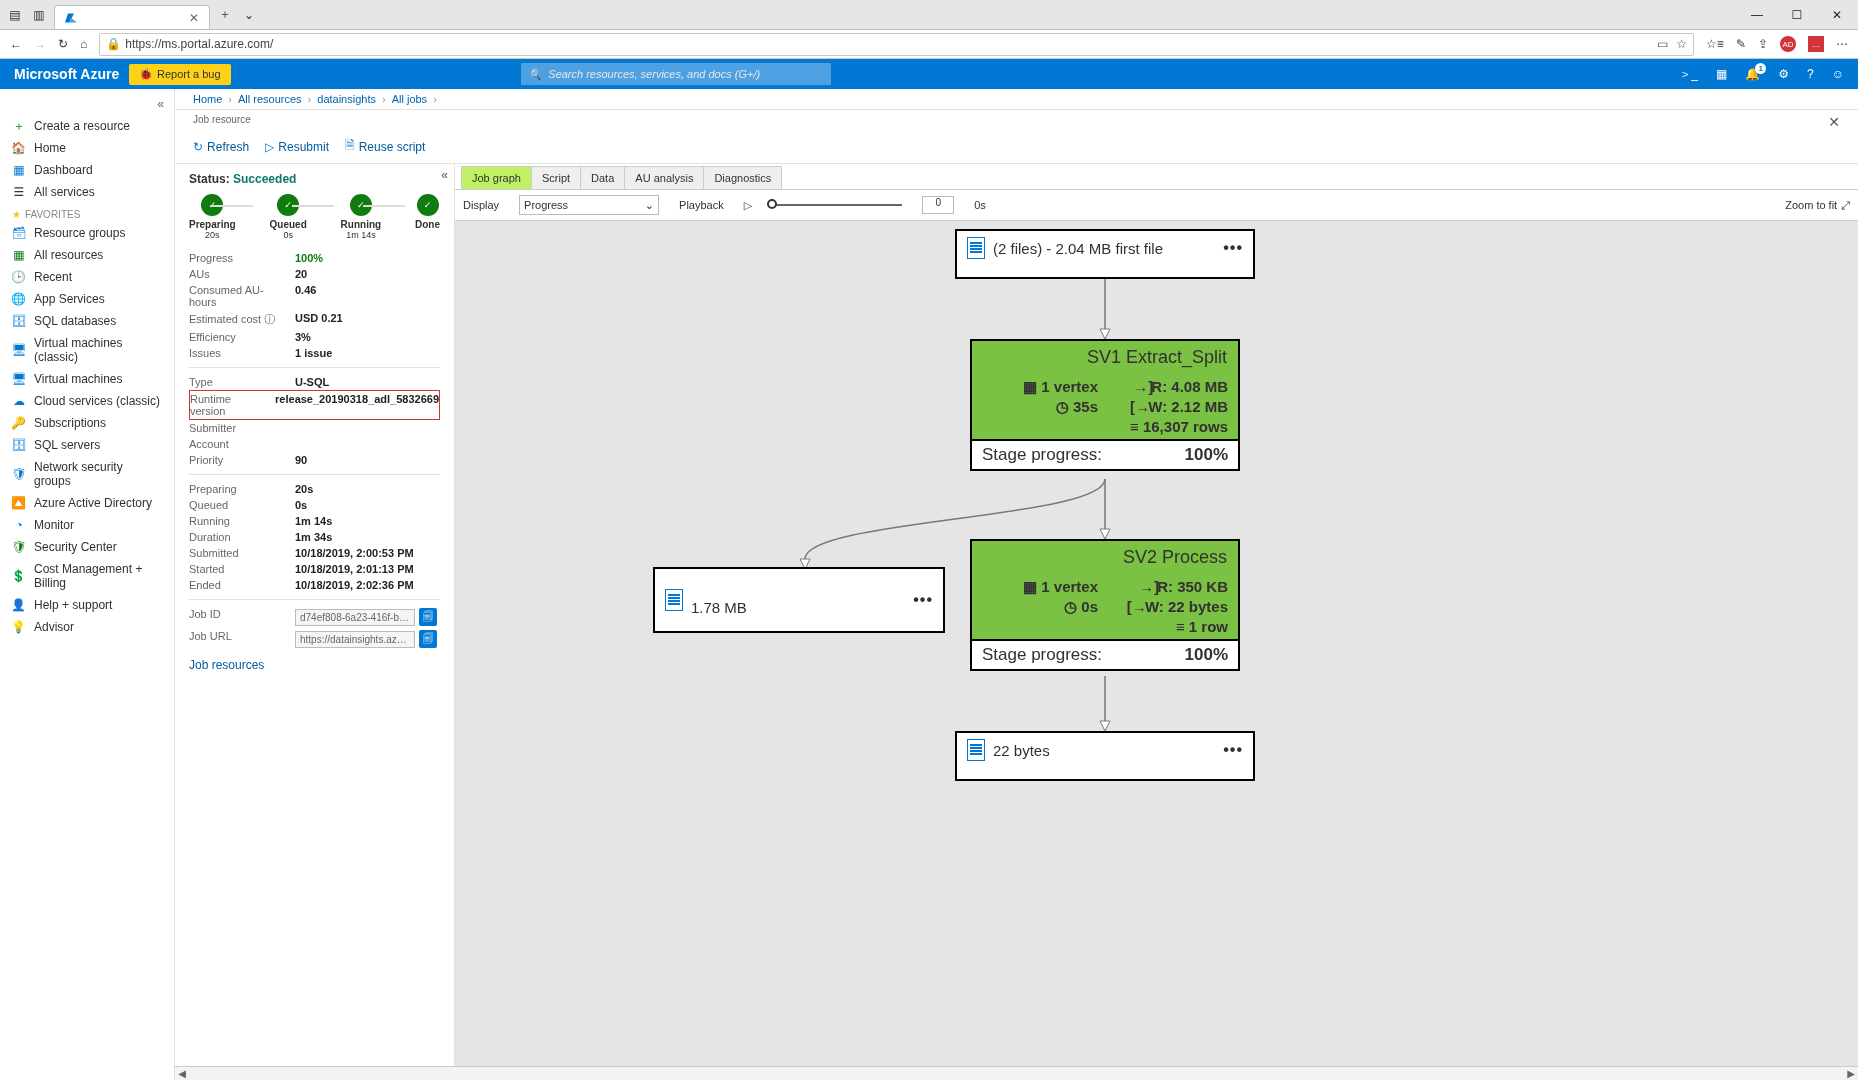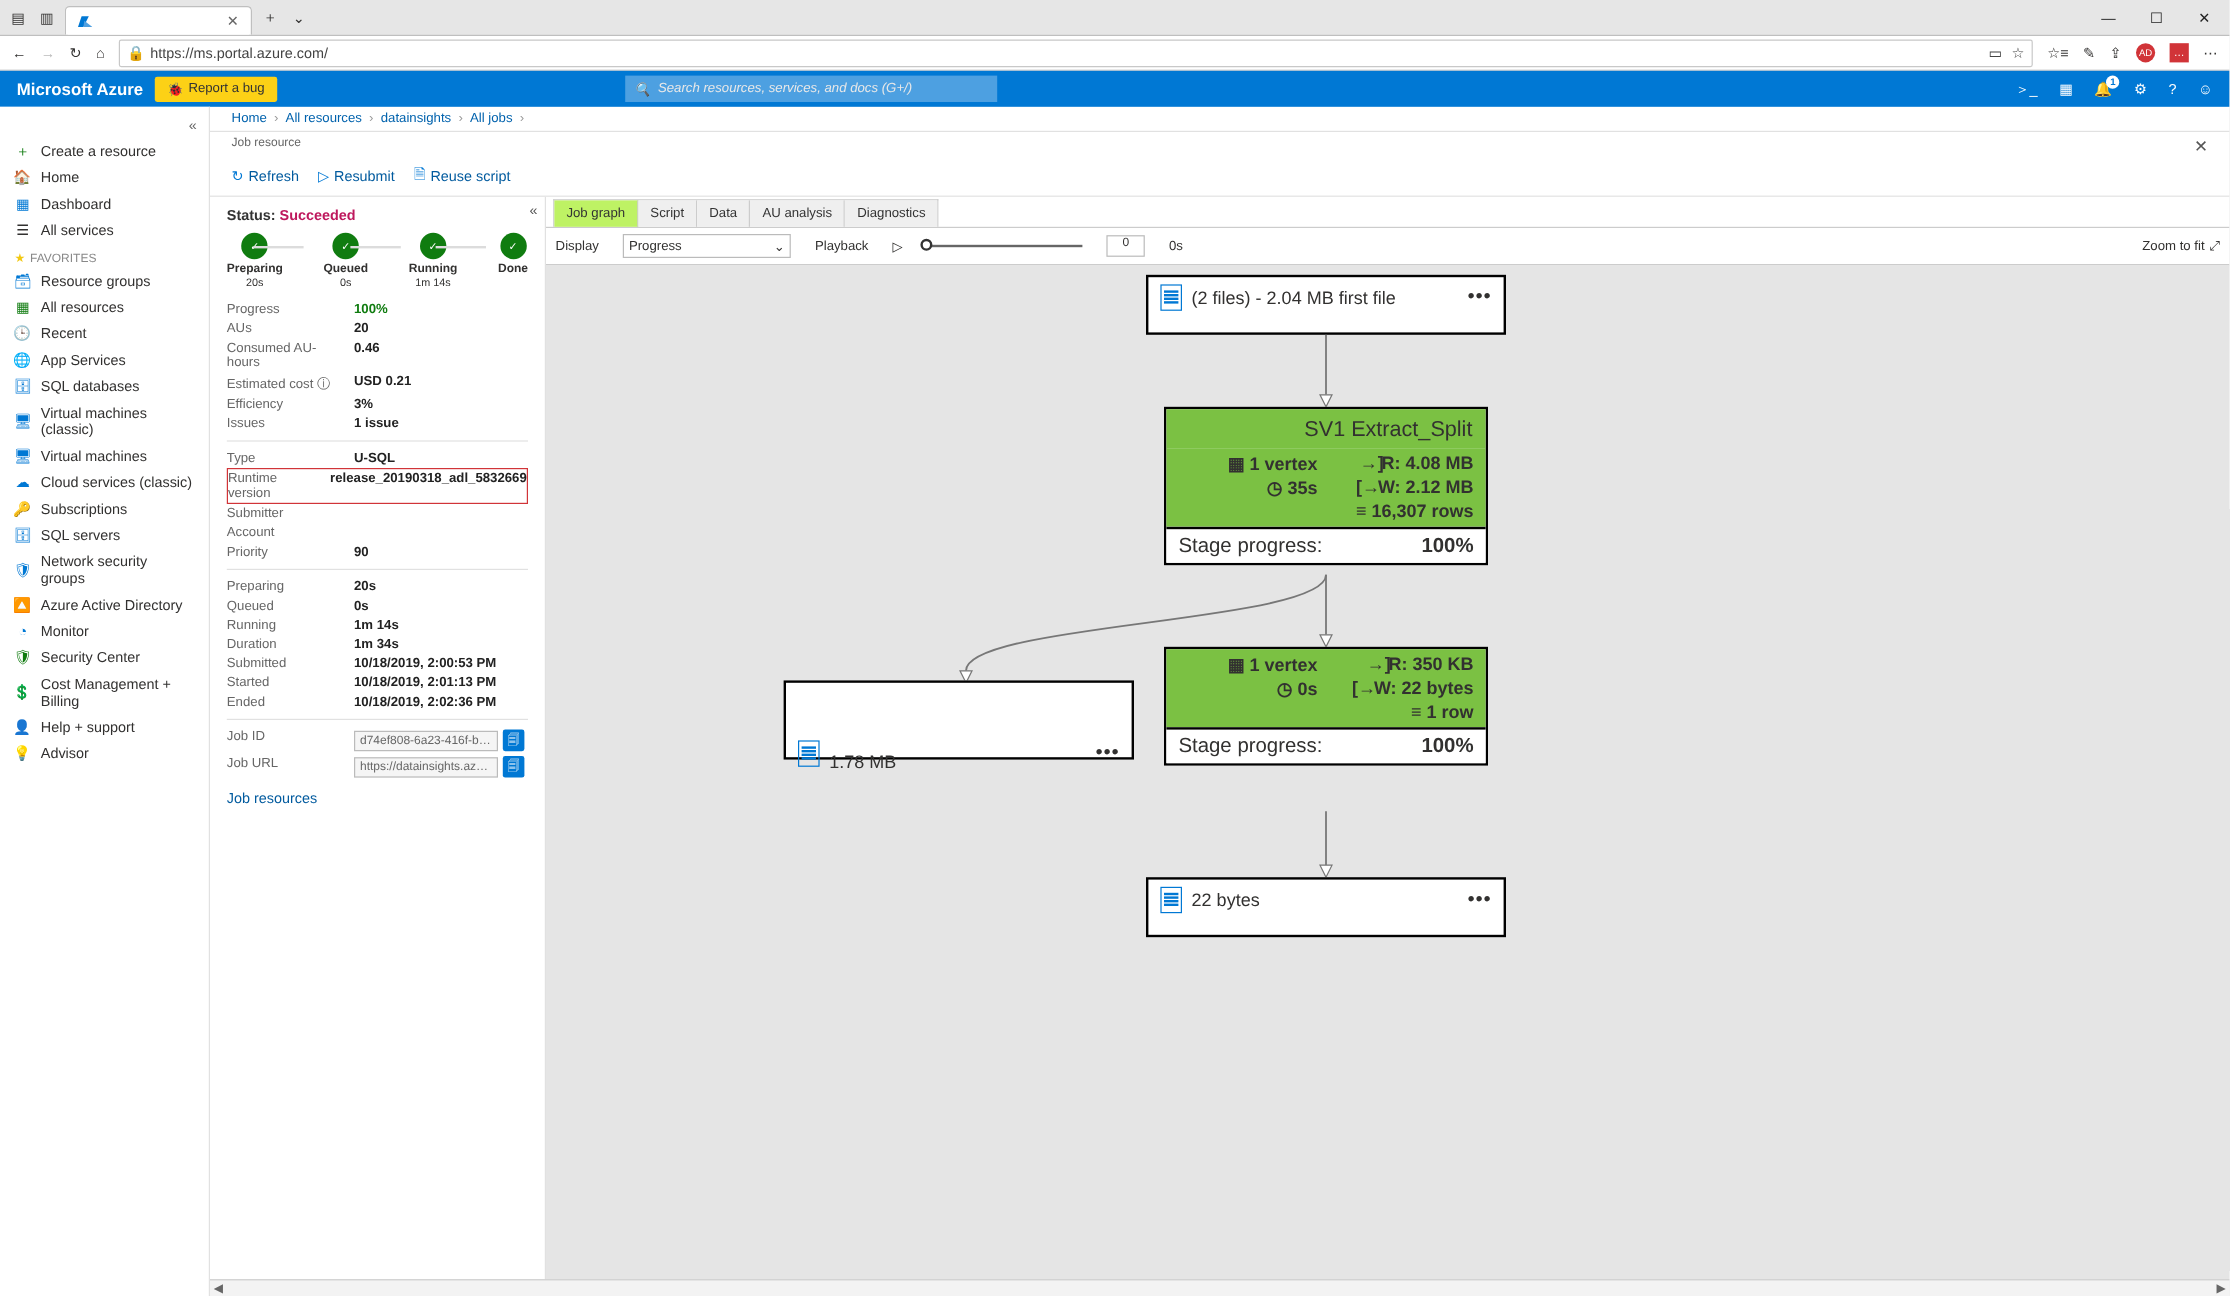--- a/index.html
+++ b/index.html
@@ -44,21 +44,21 @@
 
 .job-head { padding:4px 18px 0; font-size:10px; color:#666;}
 .job-close { float:right; font-size:14px; color:#555;}
 .toolbar { padding:6px 18px 6px; display:flex; gap:16px; align-items:center; border-bottom:1px solid #e1e1e1;}
 .tool-btn { display:flex; gap:4px; align-items:center; color:#005a9e; font-size:12px;}
 .tool-icon { color:#0078d4;}
 
 .split { display:flex; flex:1; overflow:hidden;}
 .left-pane { width:280px; padding:8px 14px; border-right:1px solid #e1e1e1; overflow-y:auto; position:relative;}
 .status-line { font-weight:600; color:#333; font-size:12px; margin-bottom:8px;}
-.status-value { color:#be185d; }
+.status-value { color:#0f766e; }
 .pane-collapse { position:absolute; right:6px; top:4px; color:#555;}
 
 .stage-row { display:flex; justify-content:space-between; margin-bottom:10px;}
 .stage { display:flex; flex-direction:column; align-items:center; font-size:9px; position:relative;}
 .stage-circle { width:22px;height:22px;border-radius:50%;background:#107c10;color:#fff;display:flex;align-items:center;justify-content:center;margin-bottom:3px;}
 .stage-name{ font-weight:bold;font-size:10px;}
 .stage-line { position:absolute;height:2px;background:#dcdcdc;top:11px;left:22px;width:42px;}
 .stage-row .stage:last-child .stage-line{display:none;}
 
 .kv { display:flex; font-size:11px; padding:2px 0; gap:6px;}
@@ -485,28 +485,29 @@
           <svg class="edge" style="left:340px;top:258px;" width="320" height="90">
               <path d="M310,0 C310,40 10,40 10,80" fill="none" stroke="#777" stroke-width="1.5"></path>
               <polygon points="10,90 5,80 15,80" fill="#fff" stroke="#777"></polygon>
             </svg>
           <svg class="edge" style="left:648px;top:258px;" width="4" height="60">
               <line x1="2" y1="0" x2="2" y2="50" stroke="#777" stroke-width="1.5"></line>
               <polygon points="2,60 -3,50 7,50" fill="#fff" stroke="#777"></polygon>
             </svg>
 
           <div class="node" style="left:198px;top:346px;width:292px;height:66px;">
-            <div class="node-row" style="height:100%;margin-top:28px;">
+            <div class="node-row" style="height:100%;">
               <span class="file-icon"></span>
               <span style="font-size:15px;margin-top:14px;">1.78 MB</span>
               <span class="dots" style="margin-left:auto;">•••</span>
             </div>
           </div>
 
           <div class="node green" style="left:515px;top:318px;width:270px;">
+            <div class="hdr">SV2 Process</div>
             <div class="stats">
               <span><span class="stat-ico">▦</span> <span>1 vertex</span></span>
               <span><span class="stat-ico">→]</span> <span>R: 350 KB</span></span>
               <span><span class="stat-ico">◷</span> <span>0s</span></span>
               <span><span class="stat-ico">[→</span> <span>W: 22 bytes</span></span>
               <span style="grid-column:1/3"><span class="stat-ico">≡</span> <span>1 row</span></span>
             </div>
             <div class="progress-row">
                 <span>Stage progress:</span>
                 <b>100%</b>

